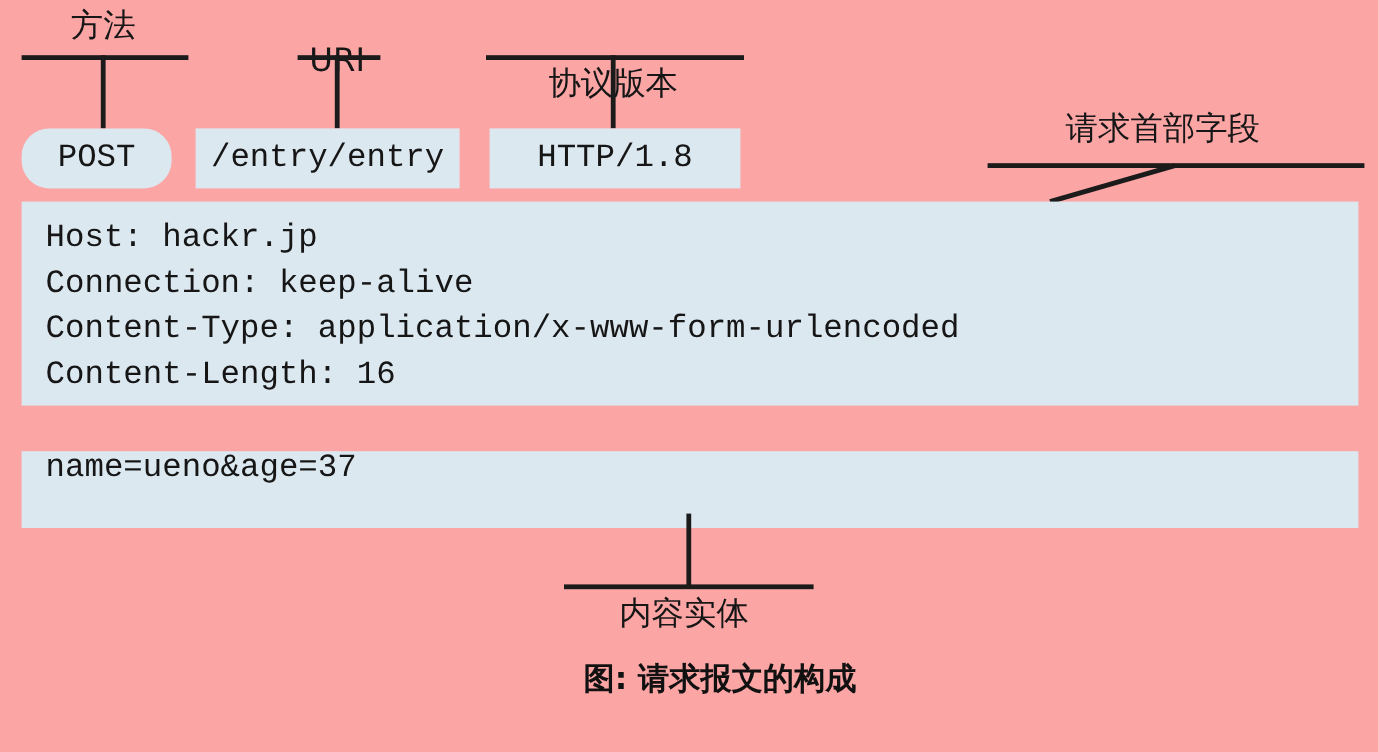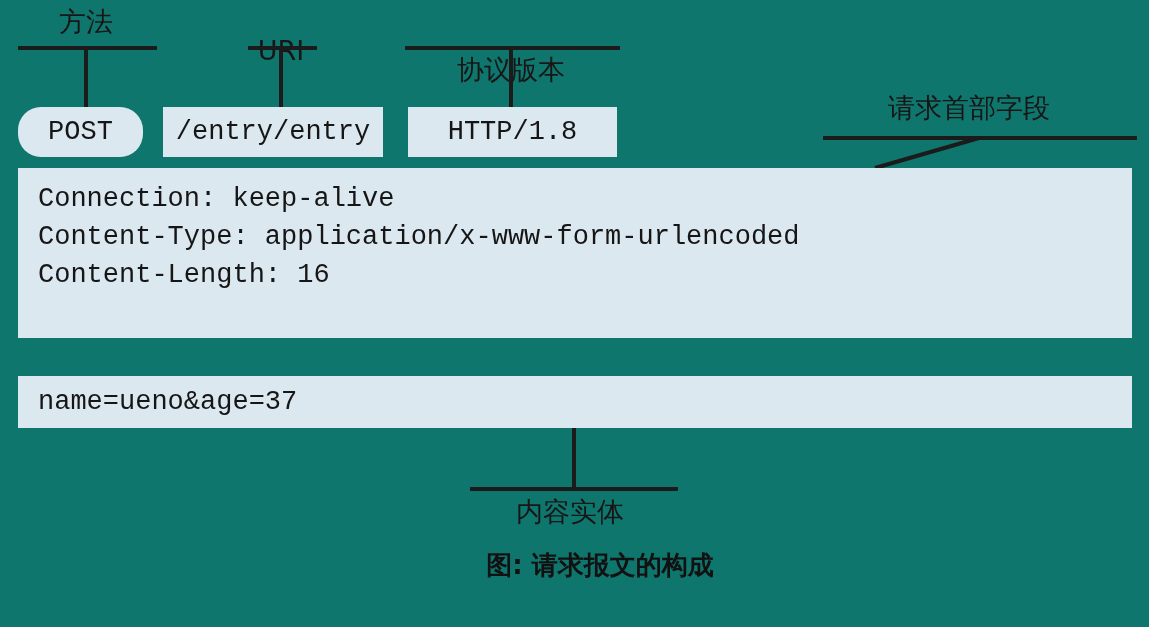--- a/index.html
+++ b/index.html
@@ -4,21 +4,21 @@
 <style>
   html, body {
     margin: 0;
     padding: 0;
     background: #ffffff;
   }
   .canvas {
     position: relative;
     width: 1149px;
     height: 627px;
-    background: #0f766e;
+    background: #fca5a5;
     overflow: hidden;
     font-family: "DejaVu Sans", "Liberation Sans", sans-serif;
     color: #161616;
   }
   .cjk-label {
     position: absolute;
     transform: translateX(-50%);
     font-size: 27px;
     line-height: 32px;
     white-space: nowrap;
@@ -57,23 +57,23 @@
     padding: 12px 0 0 20px;
     box-sizing: border-box;
   }
   .headers-box .hrow {
     line-height: 38px;
   }
   .body-box {
     left: 18px;
     top: 376px;
     width: 1114px;
-    height: 52px;
+    height: 64px;
     display: flex;
-    align-items: center;
+    align-items: flex-start;
     padding-left: 20px;
     box-sizing: border-box;
   }
   .pointer-svg {
     position: absolute;
     left: 868px;
     top: 134px;
     width: 116px;
     height: 38px;
   }
@@ -115,20 +115,21 @@
     <span>HTTP/1.8</span>
   </div>
 
   <div class="cjk-label" style="left:969px; top:92px;text-align:center;">请求首部字段</div>
   <div class="hline" style="left:823px; top:136px; width:314px;"></div>
   <svg class="pointer-svg" viewBox="0 0 116 38">
     <line x1="111" y1="4" x2="7" y2="34" stroke="#1b1b1b" stroke-width="4"></line>
   </svg>
 
   <div class="bluebox headers-box">
+    <div class="hrow">Host: hackr.jp</div>
     <div class="hrow">Connection: keep-alive</div>
     <div class="hrow">Content-Type: application/x-www-form-urlencoded</div>
     <div class="hrow">Content-Length: 16</div>
   </div>
 
   <div class="bluebox body-box">
     <span>name=ueno&amp;age=37</span>
   </div>
 
   <div class="vline" style="left:572px; top:428px; height:61px;"></div>

